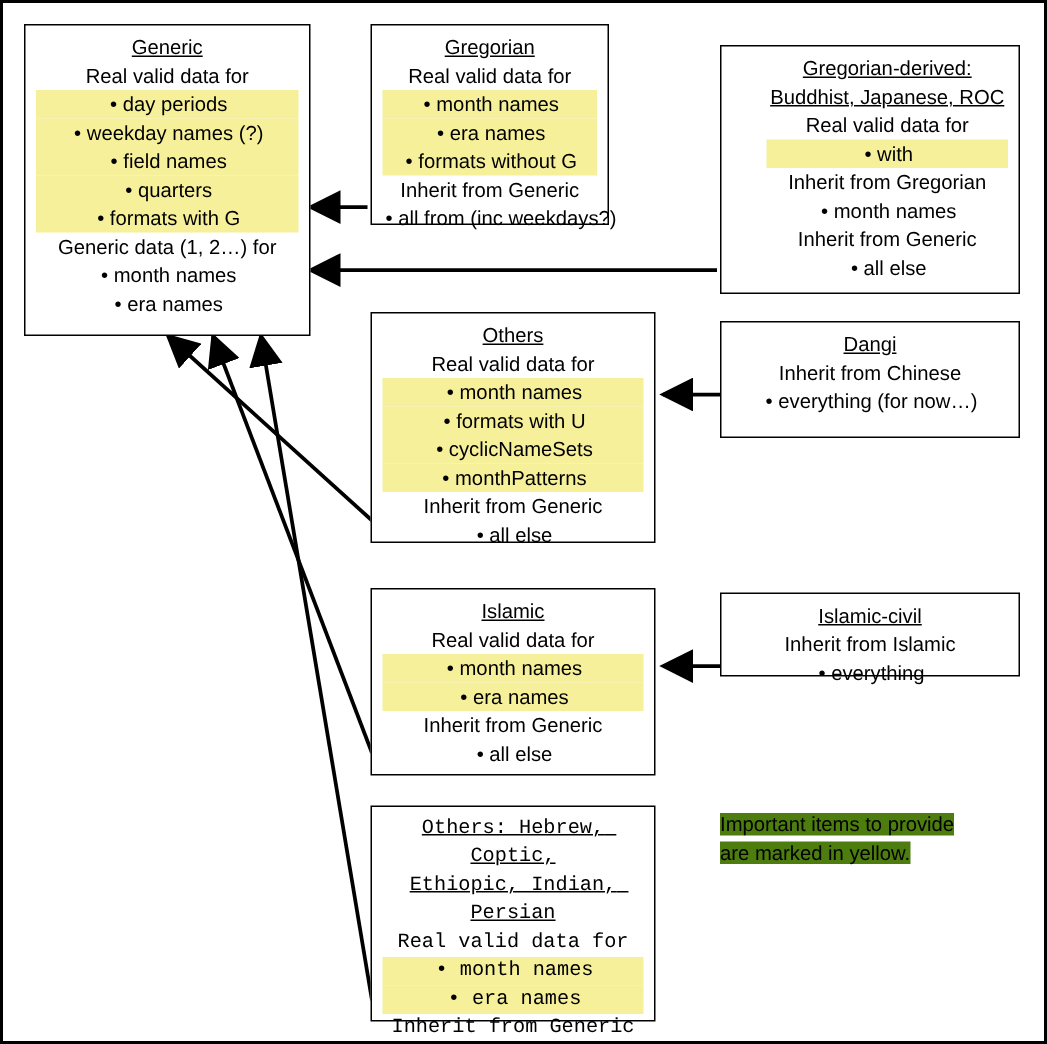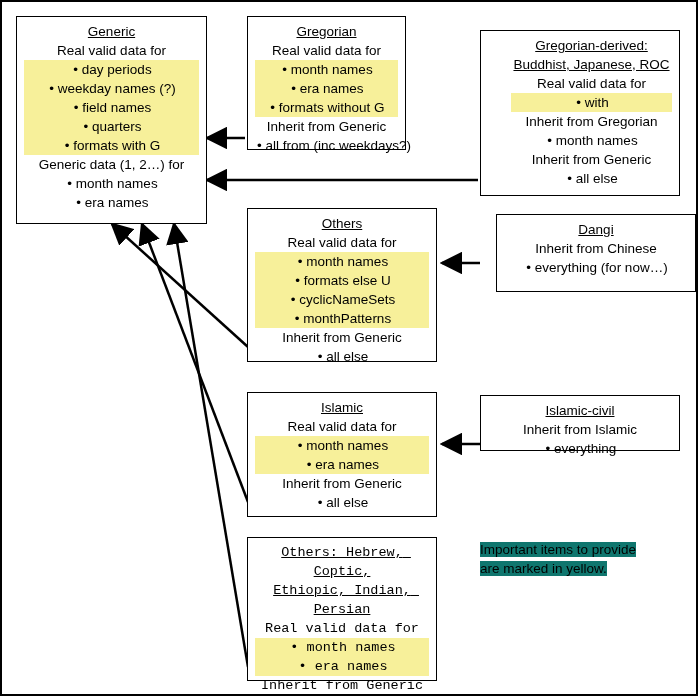--- a/index.html
+++ b/index.html
@@ -45,21 +45,21 @@
     background: #f7f09a;
   }
   .note {
     position: absolute;
     font-size: 13.5px;
     line-height: 19px;
     color: #000000;
     background: transparent;
   }
   .note span {
-    background: #0f766e;
+    background: #4d7c0f;
     display: inline;
   }
   svg.arrows {
     position: absolute;
     left: 0;
     top: 0;
     width: 698px;
     height: 696px;
     pointer-events: none;
   }
@@ -122,28 +122,28 @@
     <div class="plain">Inherit from Gregorian</div>
     <div class="item">• month names</div>
     <div class="plain">Inherit from Generic</div>
     <div class="item">• all else</div>
   </div>
 
   <div class="box" style="left:245px; top:206px; width:190px; height:154px;">
     <div class="title">Others</div>
     <div class="plain">Real valid data for</div>
     <div class="item hl">• month names</div>
-    <div class="item hl">• formats else U</div>
+    <div class="item hl">• formats with U</div>
     <div class="item hl">• cyclicNameSets</div>
     <div class="item hl">• monthPatterns</div>
     <div class="plain">Inherit from Generic</div>
     <div class="item">• all else</div>
   </div>
 
-  <div class="box" style="left:478px; top:212px; width:200px; height:78px;margin-left:16px;">
+  <div class="box" style="left:478px; top:212px; width:200px; height:78px;">
     <div class="title">Dangi</div>
     <div class="plain">Inherit from Chinese</div>
     <div class="item">• everything (for now…)</div>
   </div>
 
   <div class="box" style="left:245px; top:390px; width:190px; height:125px;">
     <div class="title">Islamic</div>
     <div class="plain">Real valid data for</div>
     <div class="item hl">• month names</div>
     <div class="item hl">• era names</div>

